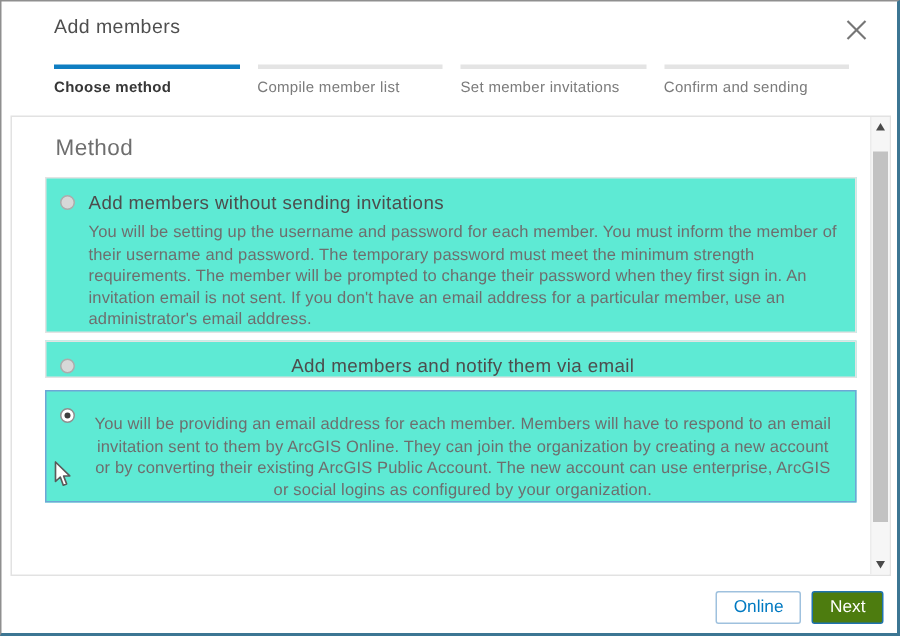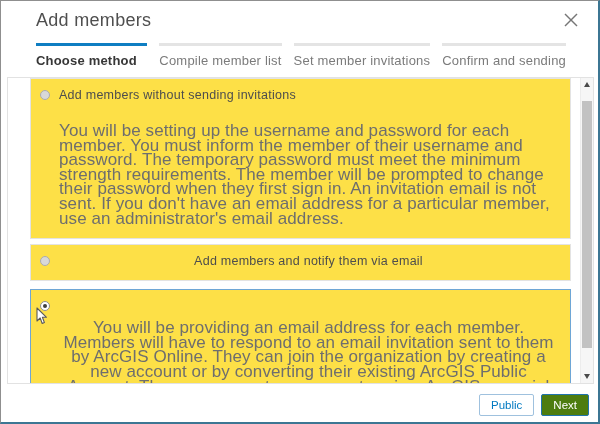--- a/index.html
+++ b/index.html
@@ -5,57 +5,57 @@
   * { margin:0; padding:0; box-sizing:border-box; }
   html,body { width:600px; height:424px; overflow:hidden; background:#fff;
               font-family:"Liberation Sans", sans-serif; }
   .dialog {
     position:relative; width:600px; height:424px; background:#ffffff;
     border-top:1px solid #8f8f8f; border-left:1px solid #8f8f8f;
     border-right:2px solid #3c7693; border-bottom:2px solid #3c7693;
   }
   .dialog-title {
     position:absolute; left:35px; top:9px;
-    font-size:18px; color:#4f4f4f; letter-spacing:.3px;
+    font-size:13px; color:#4f4f4f; letter-spacing:.3px;
   }
   .close-btn { position:absolute; right:16px; top:8px; width:22px; height:22px; cursor:pointer;
                display:flex; align-items:center; justify-content:center; }
   .close-btn svg { stroke:#767676; stroke-width:1.4; }
 
   .steps { position:absolute; left:35px; top:42px; width:530px; display:flex; gap:12px; }
   .step { flex:1; }
   .step-bar { height:3px; background:#e4e4e4; }
   .step.active .step-bar { background:#0f7ec2; }
-  .step-label { margin-top:7px; font-size:13px; color:#7b7b7b; letter-spacing:.2px; white-space:nowrap; }
+  .step-label { margin-top:7px; font-size:10px; color:#7b7b7b; letter-spacing:.2px; white-space:nowrap; }
   .step.active .step-label { color:#373737; font-weight:bold; }
 
   .content {
     position:absolute; left:6px; top:76px; width:587px; height:307px;
     border:1px solid #e2e2e2; background:#fff; overflow:hidden;
   }
   .method-heading { margin:12px 0 11px 29px; font-size:15px; color:#6e6e6e; letter-spacing:.3px; }
 
   .options { margin-left:22px; width:541px; }
   .option {
-    position:relative; border:1px solid #e3e3e3; background:#fde047;
-    padding:9px 12px 12px 28px; margin-bottom:5px;
+    position:relative; border:1px solid #e3e3e3; background:#5eead4;
+    padding:9px 12px 0 28px; margin-bottom:5px;
   }
   .option + .option { margin-top:0;text-align:center; }
   .option.selected { border:1px solid #6ea6d6; margin-top:8px; }
   .radio {
     position:absolute; left:9px; top:11px; width:10px; height:10px; border-radius:50%;
     background:#d8d8d8; border:1px solid #acacac;
   }
   .option.selected .radio { background:#fff; border:1px solid #8f8f8f; }
   .option.selected .radio::after {
     content:""; position:absolute; left:2px; top:2px; width:4px; height:4px;
     border-radius:50%; background:#3f3f3f;
   }
   .option-title { font-size:12.5px; color:#4d4d4d; letter-spacing:.25px; }
-  .option-desc { margin-top:22px; font-size:17px; line-height:14.6px; color:#6e6e6e; letter-spacing:.1px; max-width:502px; }
+  .option-desc { margin-top:6px; font-size:11px; line-height:14.6px; color:#6e6e6e; letter-spacing:.1px; max-width:502px; }
 
   .scrollbar {
     position:absolute; right:0; top:0; width:13px; height:100%;
     background:#f6f6f6; border-left:1px solid #ececec;
   }
   .sb-arrow-up, .sb-arrow-down { position:absolute; left:3px; width:0; height:0;
     border-left:3.5px solid transparent; border-right:3.5px solid transparent; }
   .sb-arrow-up { top:4px; border-bottom:5px solid #4a4a4a; }
   .sb-arrow-down { bottom:4px; border-top:5px solid #4a4a4a; }
   .sb-thumb { position:absolute; left:1px; top:23px; width:10px; height:247px; background:#c2c2c2; }
@@ -95,20 +95,21 @@
       <div class="step-bar"></div>
       <div class="step-label">Set member invitations</div>
     </div>
     <div class="step">
       <div class="step-bar"></div>
       <div class="step-label">Confirm and sending</div>
     </div>
   </div>
 
   <div class="content">
+    <div class="method-heading">Method</div>
 
     <div class="options">
 
       <div class="option">
         <span class="radio"></span>
         <div class="option-title">Add members without sending invitations</div>
         <div class="option-desc">You will be setting up the username and password for each member. You must inform the member of their username and password. The temporary password must meet the minimum strength requirements. The member will be prompted to change their password when they first sign in. An invitation email is not sent. If you don't have an email address for a particular member, use an administrator's email address.</div>
       </div>
 
       <div class="option">
@@ -128,17 +129,17 @@
       <div class="sb-thumb"></div>
       <div class="sb-arrow-down"></div>
     </div>
   </div>
 
   <svg class="cursor-icon" width="13" height="19" viewBox="0 0 13 19">
     <path d="M2 1 L2 14 L5.2 11 L7.2 16.5 L9.4 15.6 L7.4 10.3 L11.5 10.3 Z" fill="#ffffff" stroke="#5a5a5a" stroke-width="1.1" stroke-linejoin="round"></path>
   </svg>
 
   <div class="footer-buttons">
-    <button class="btn btn-cancel">Public</button>
+    <button class="btn btn-cancel">Online</button>
     <button class="btn btn-next">Next</button>
   </div>
 
 </div>
 
 </body></html>

